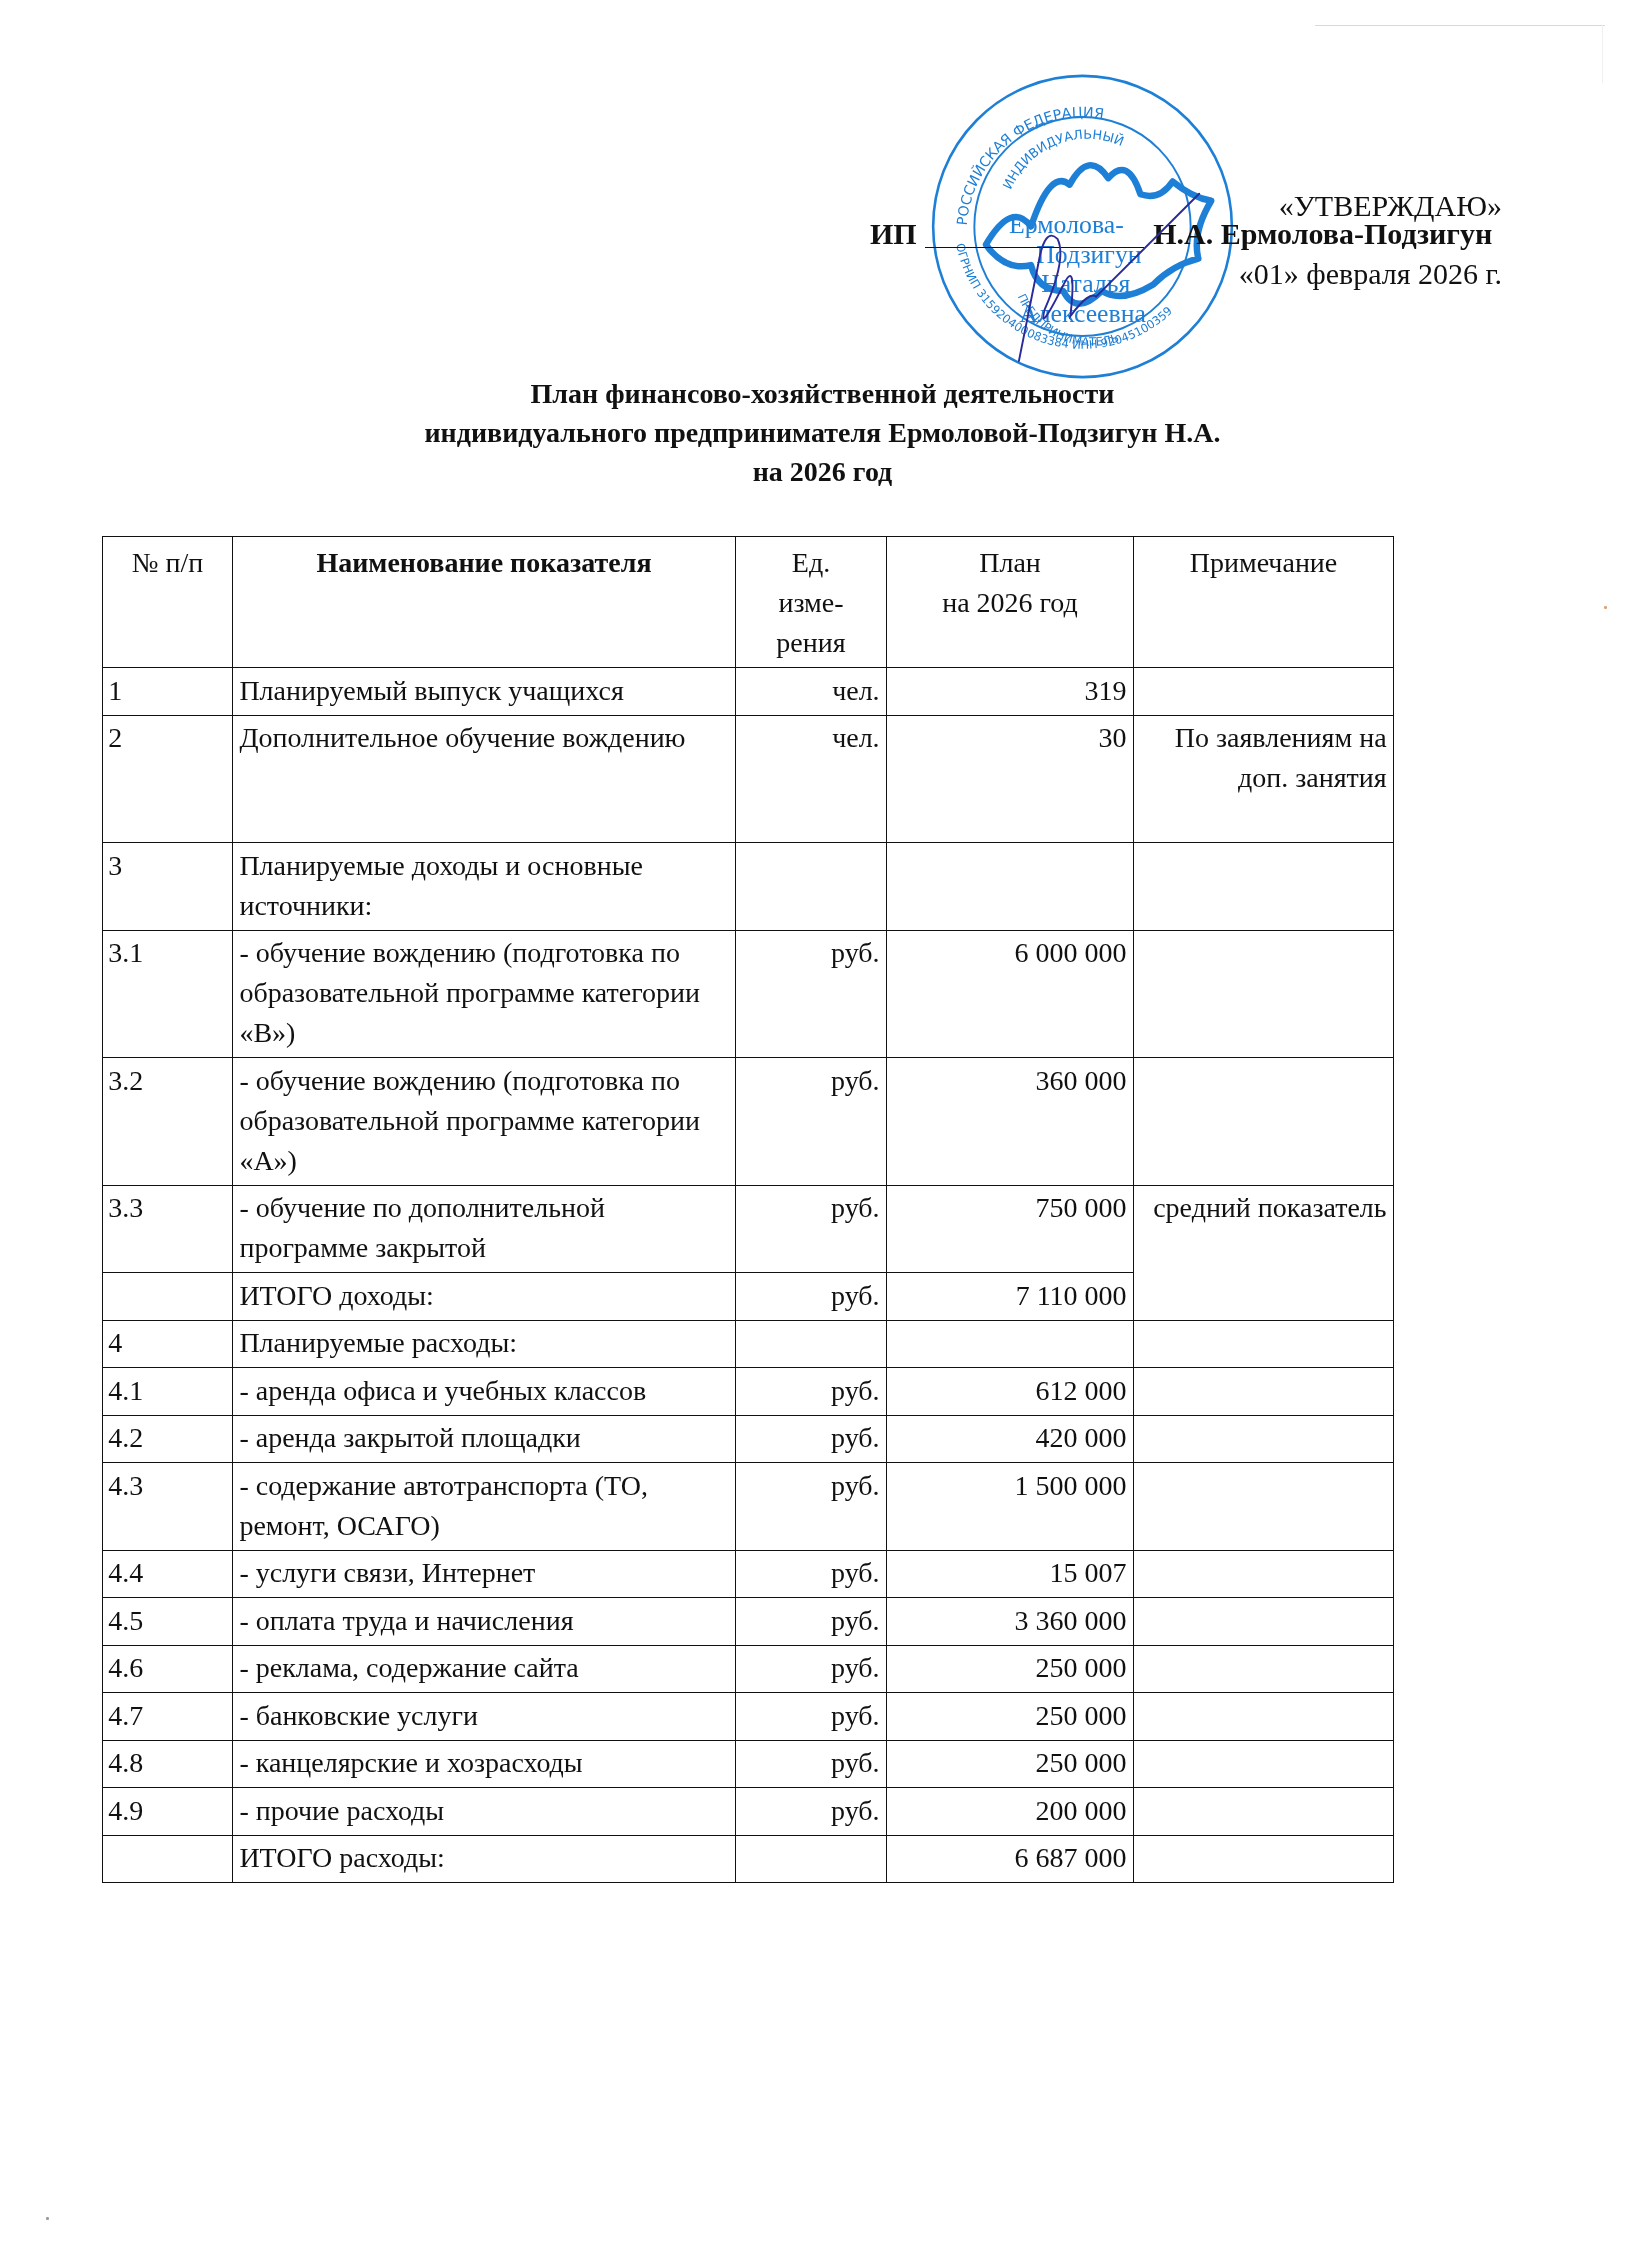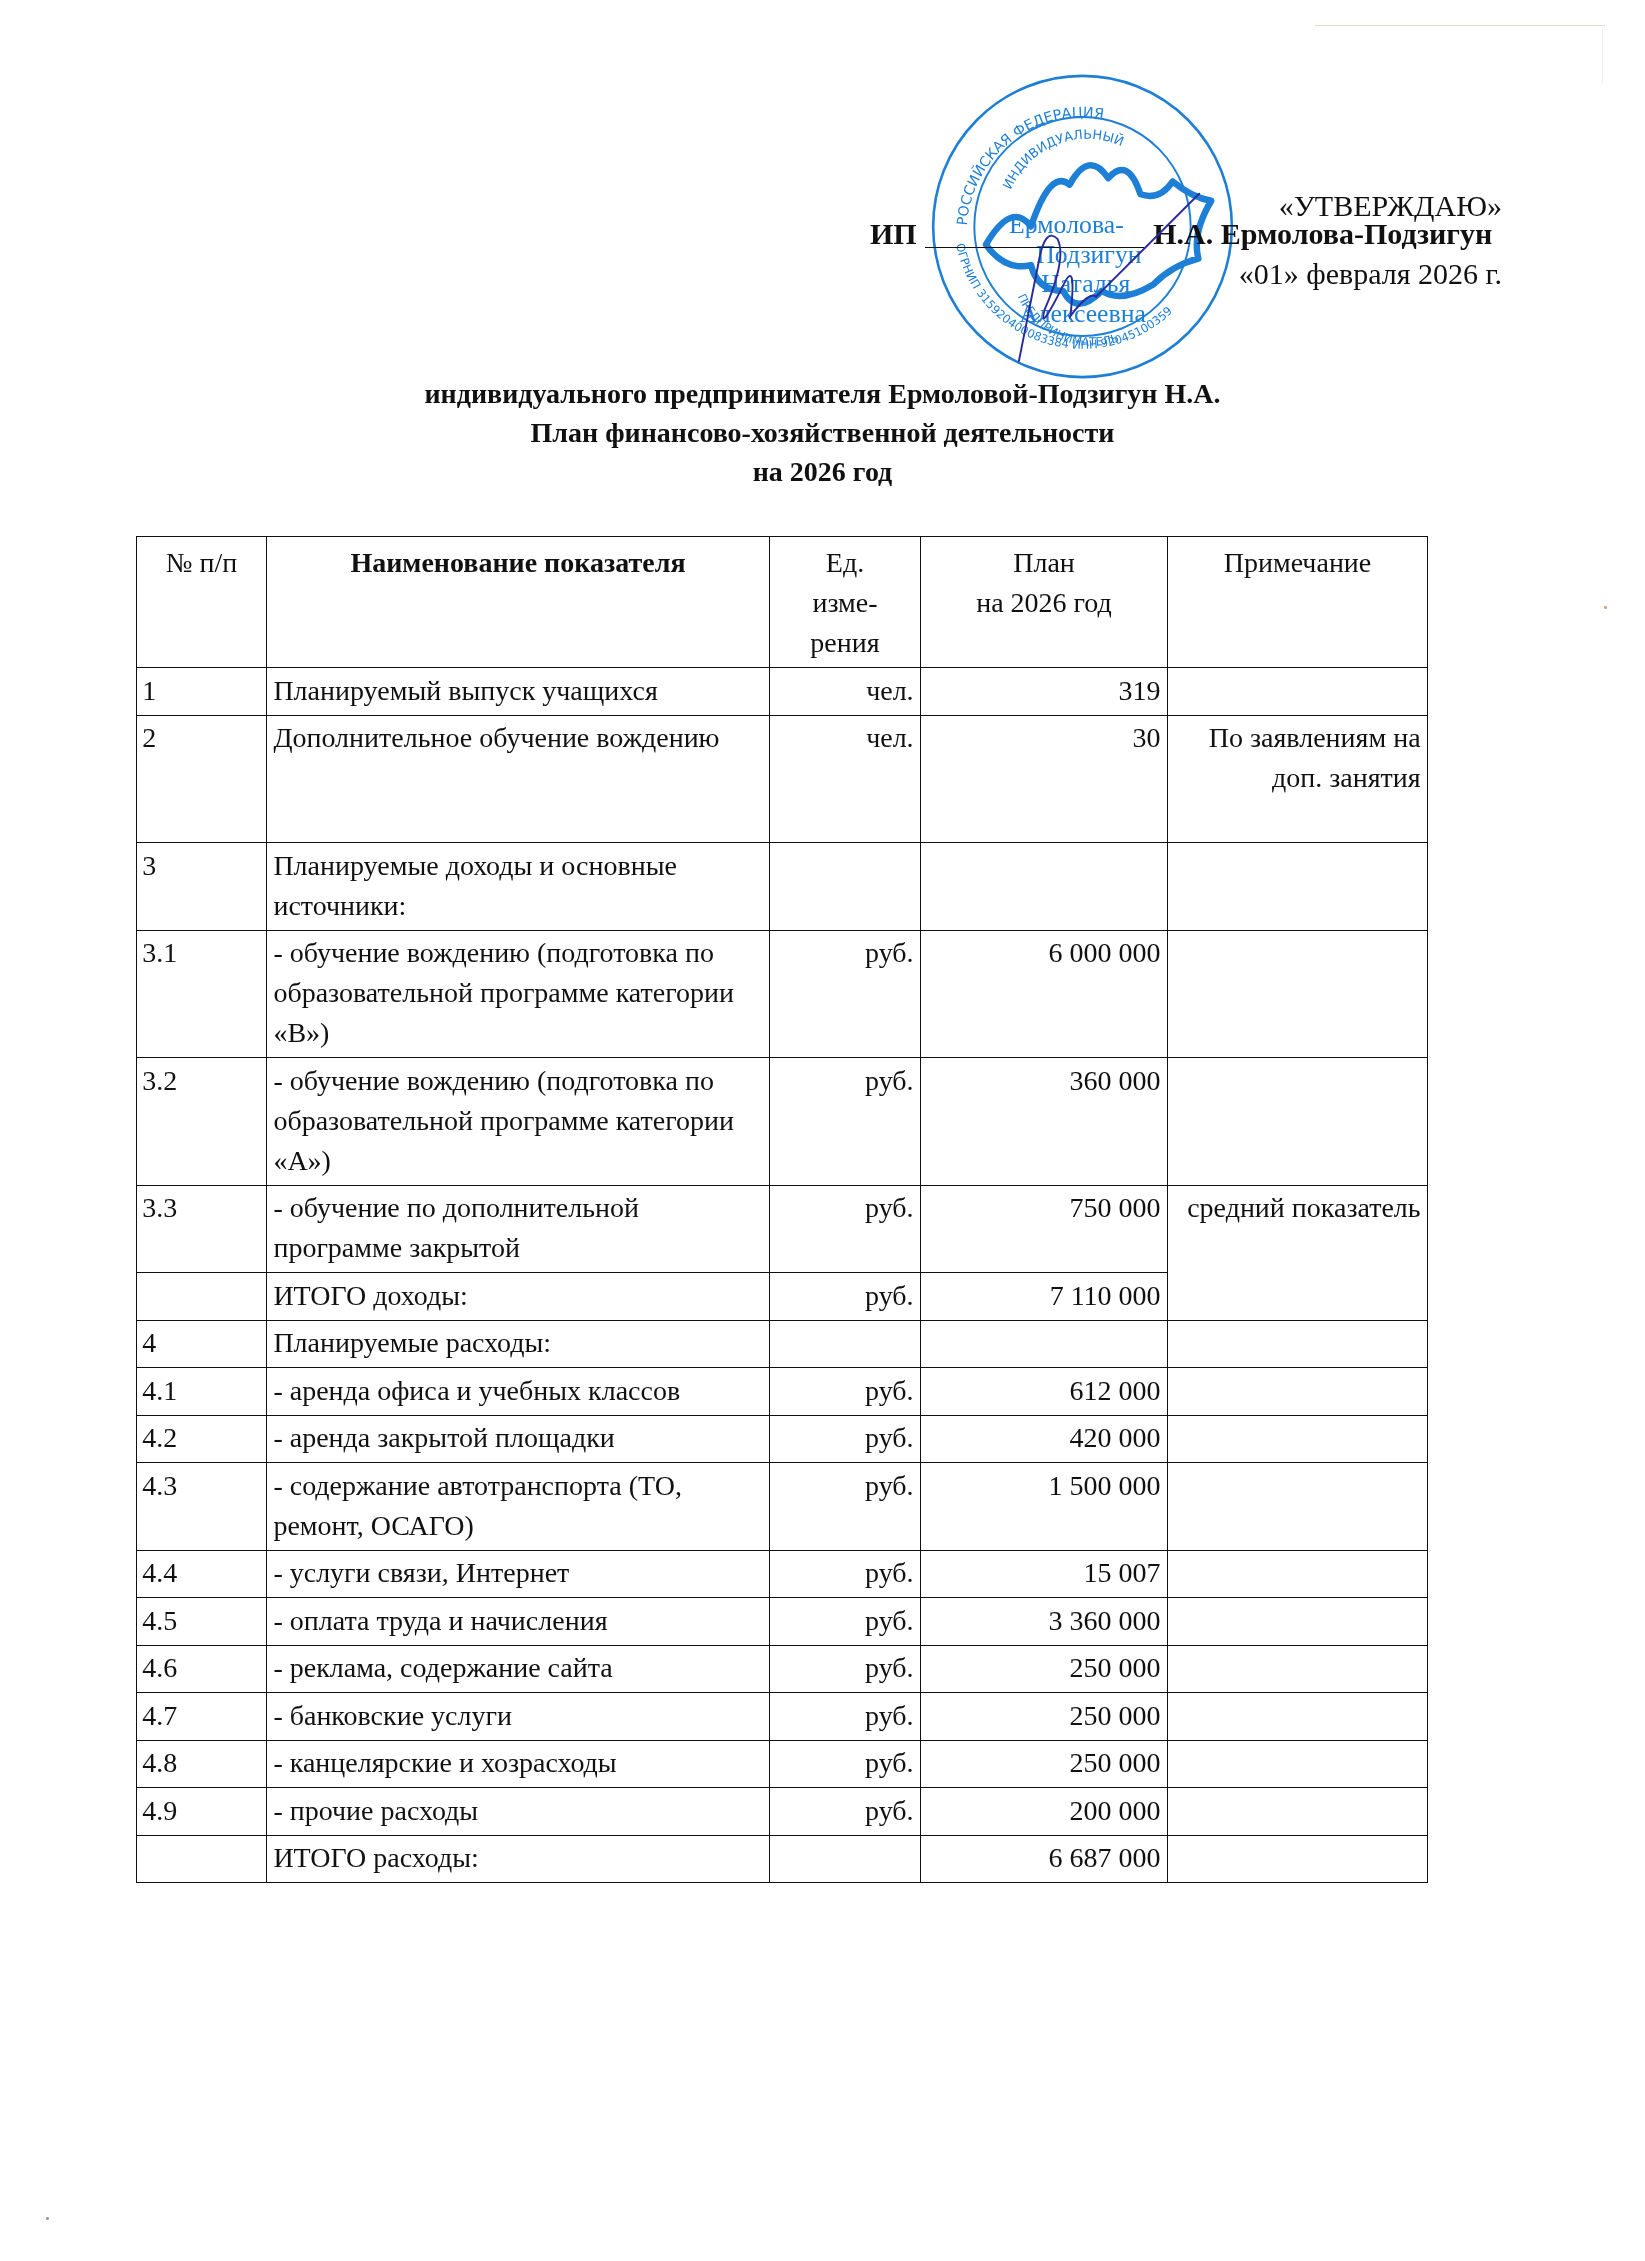--- a/index.html
+++ b/index.html
@@ -23,21 +23,21 @@
     .stamp { position: absolute; left: 928px; top: 72px; width: 309px; height: 309px; }
     .stamp svg { width: 100%; height: 100%; }
 
     
     .signature { position: absolute; left: 1006px; top: 168px; width: 206px; height: 206px; }
 
     
     .title { position: absolute; left: 0; top: 374px; width: 1645px; text-align: center; font-weight: bold; font-size: 28px; line-height: 39px; }
 
     
-    .tbl { position: absolute; left: 136px; top: 536px; width: 1291px; border-collapse: collapse; table-layout: fixed; font-size: 28px; line-height: 40px; }
+    .tbl { position: absolute; left: 102px; top: 536px; width: 1291px; border-collapse: collapse; table-layout: fixed; font-size: 28px; line-height: 40px; }
     .tbl td { border: 1.9px solid #111; vertical-align: top; padding: 2.6px 6.4px 3.9px 6.4px; }
     .tbl col.c-num { width: 130px; }
     .tbl col.c-name { width: 503px; }
     .tbl col.c-unit { width: 151px; }
     .tbl col.c-plan { width: 247px; }
     .tbl col.c-note { width: 260px; }
     .tbl td.num { padding-left: 5.2px; }
     .tbl td.unit, .tbl td.plan, .tbl td.note { text-align: right; }
     .tbl tr.head td { text-align: center; padding-top: 6.4px; }
     .tbl tr.head td.name { text-align: center; font-weight: bold; }
@@ -87,22 +87,22 @@
   <div class="line3">«01» февраля 2026 г.</div>
 </div>
 
 <div class="signature">
   <svg viewBox="0 0 320 320" xmlns="http://www.w3.org/2000/svg">
     <path d="M 20 300 Q 40 200 50 150 Q 60 90 80 110 Q 95 140 60 220 Q 50 260 90 180 Q 110 140 100 230 Q 130 190 140 200 L 300 40" fill="none" stroke="#2a2a9a" stroke-width="3" stroke-linecap="round"></path>
   </svg>
 </div>
 
 <div class="title">
+  <div>План финансово-хозяйственной деятельности</div>
   <div>индивидуального предпринимателя Ермоловой-Подзигун Н.А.</div>
-  <div>План финансово-хозяйственной деятельности</div>
   <div>на 2026 год</div>
 </div>
 
 <table class="tbl">
   <colgroup>
     <col class="c-num">
       <col class="c-name">
       <col class="c-unit">
       <col class="c-plan">
       <col class="c-note">

